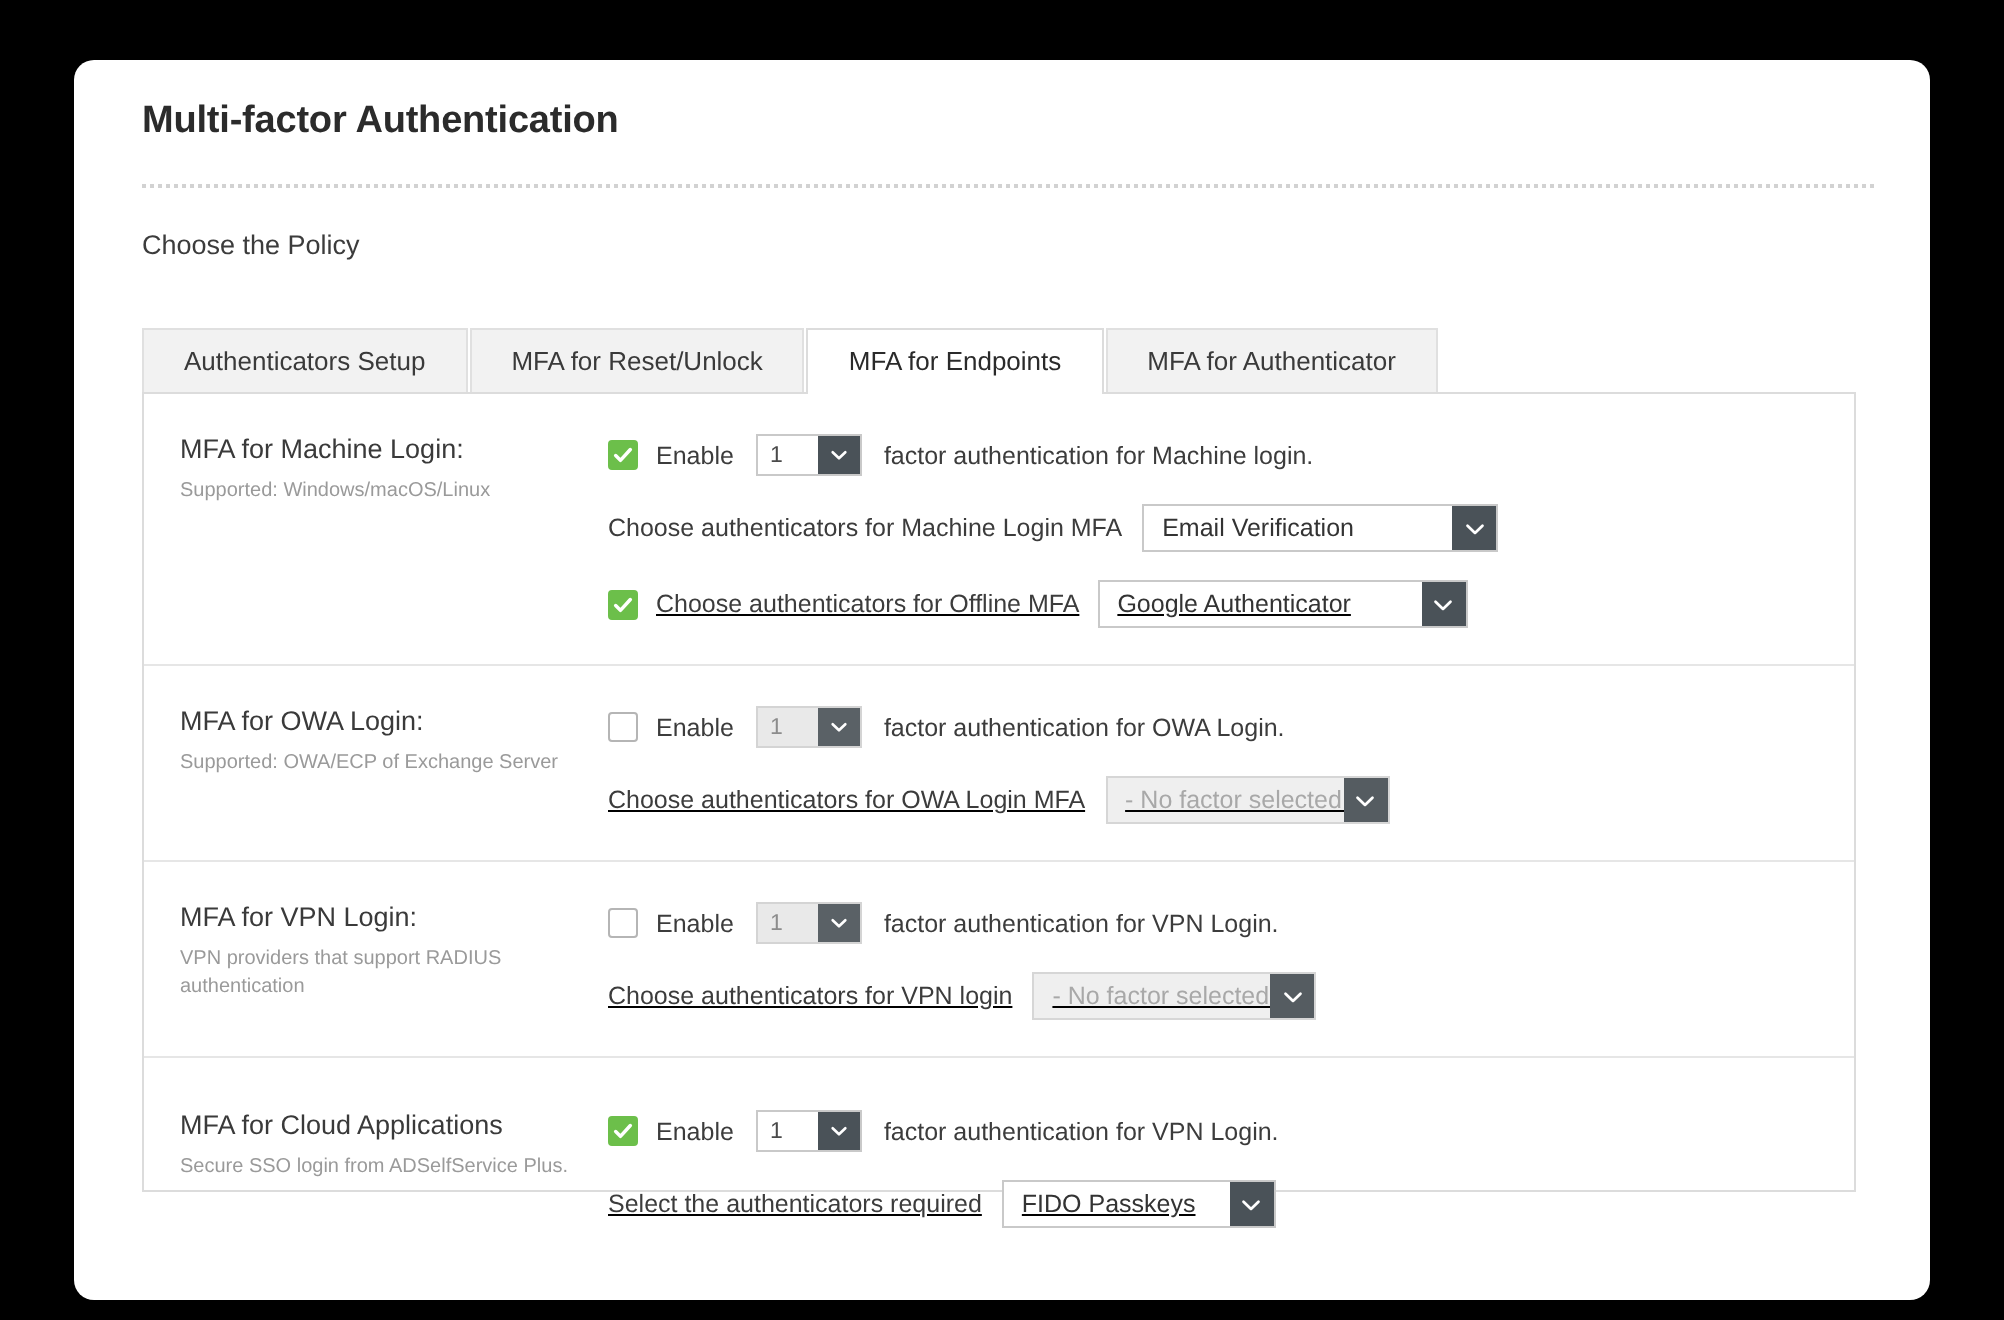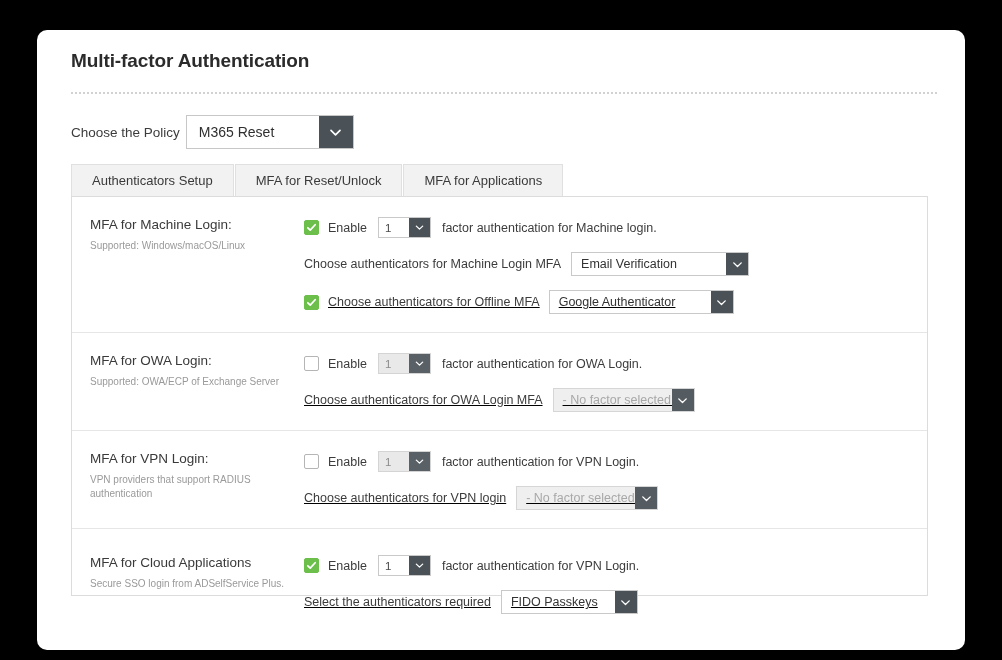--- a/index.html
+++ b/index.html
@@ -270,39 +270,34 @@
 <body>
 
 <div id="screen">
   <div id="card">
 
     <div id="page-title">Multi-factor Authentication</div>
     <div id="title-rule"></div>
 
     <div id="policy-row">
       <span id="policy-label">Choose the Policy</span>
-      <div class="sel" id="policy-select">
-        <span class="sel-val">M365 Reset</span>
-        <span class="sel-btn">
-          <svg width="15" height="15" viewBox="0 0 16 16" aria-hidden="true">
-            <path d="M3.2 5.8 L8 10.6 L12.8 5.8" fill="none" stroke="#ffffff" stroke-width="1.8" stroke-linecap="round" stroke-linejoin="round"></path>
-          </svg>
-        </span>
-      </div>
     </div>
 
     <div id="tabs">
       <div class="tab">
         <span>Authenticators Setup</span>
       </div>
       <div class="tab">
         <span>MFA for Reset/Unlock</span>
       </div>
+      <div class="tab active">
+        <span>MFA for Endpoints</span>
+      </div>
       <div class="tab">
-        <span>MFA for Applications</span>
+        <span>MFA for Authenticator</span>
       </div>
     </div>
 
     <div id="panel">
 
       <div class="section">
         <div class="sec-left">
           <div class="sec-title">MFA for Machine Login:</div>
           <div class="sec-sub">Supported: Windows/macOS/Linux</div>
         </div>

